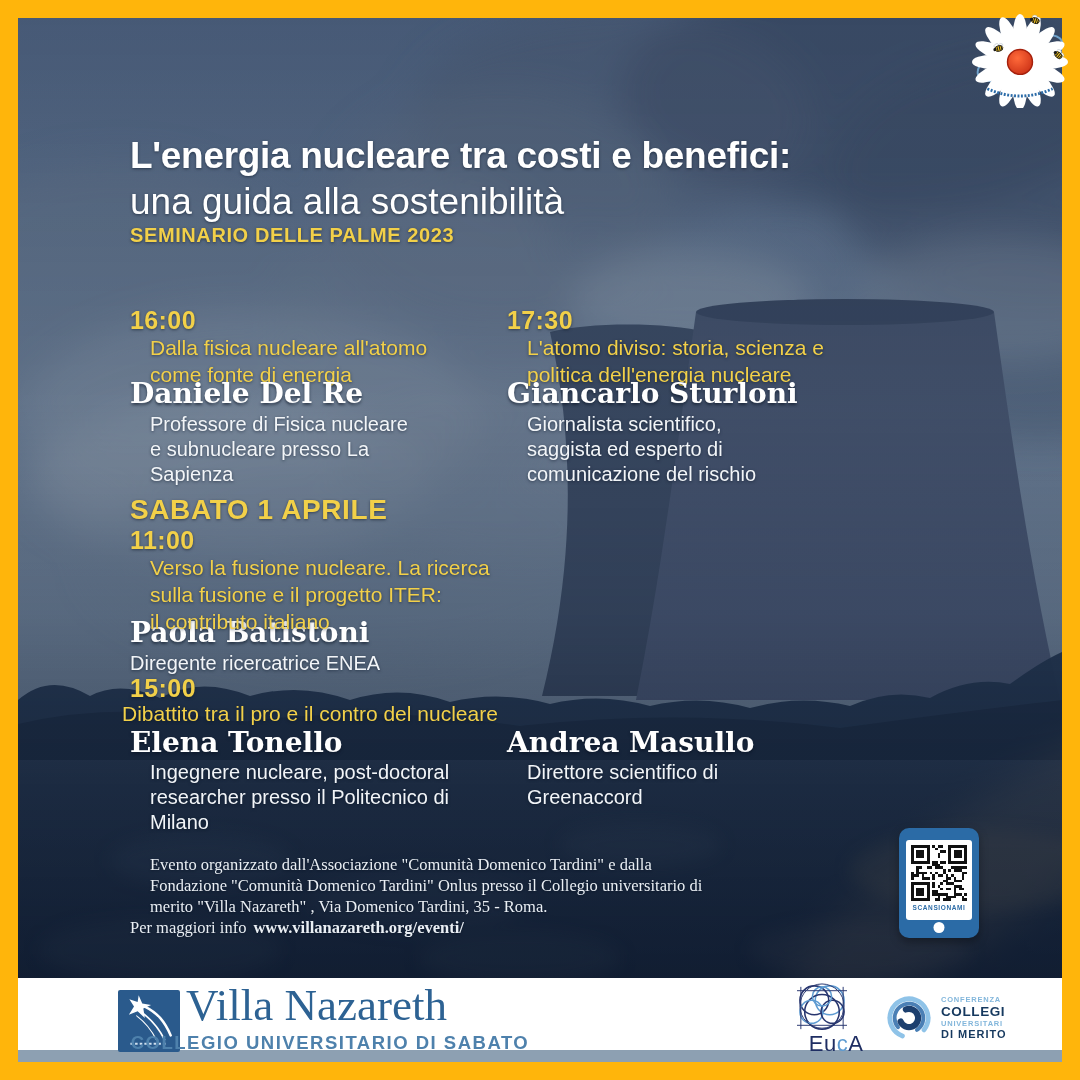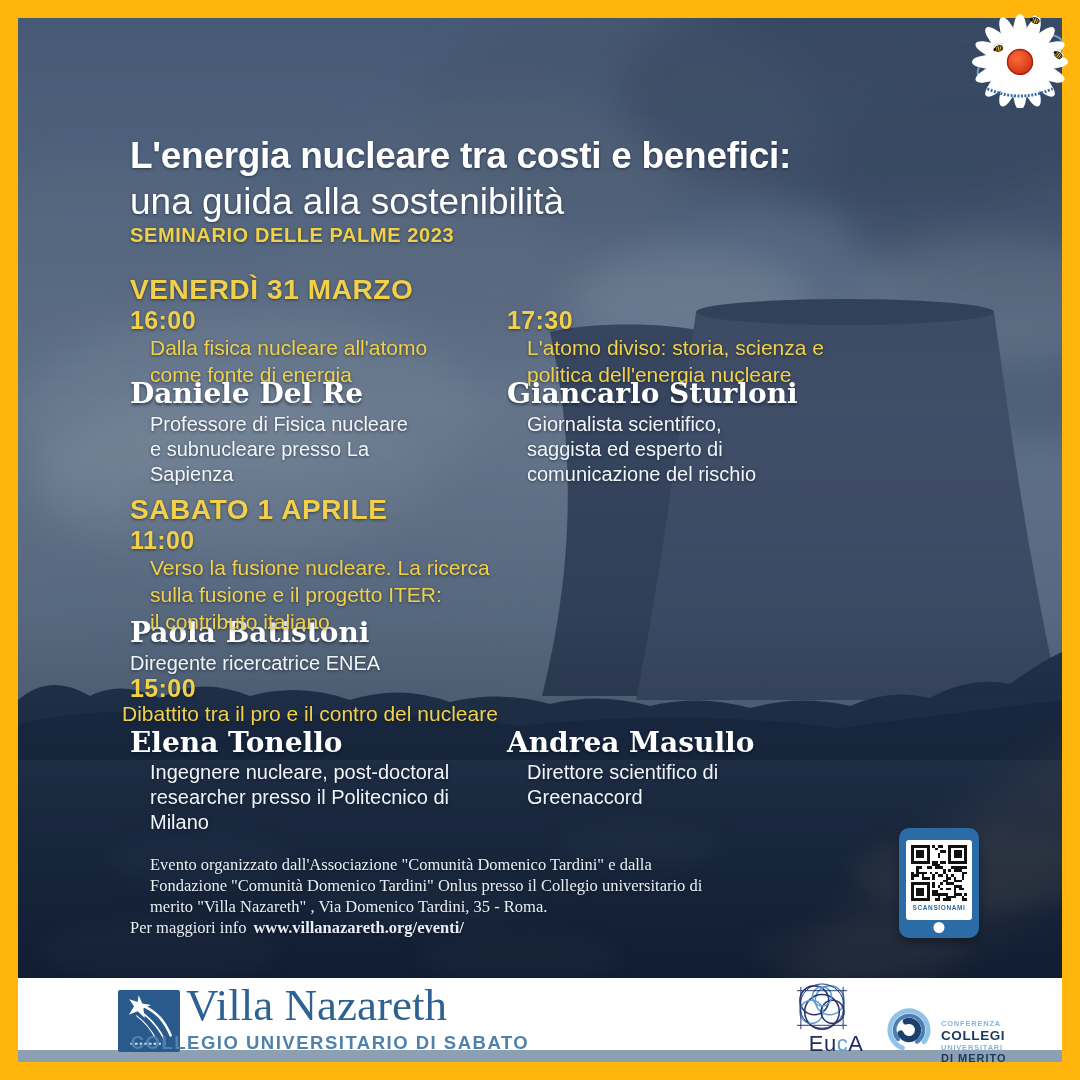--- a/index.html
+++ b/index.html
@@ -48,21 +48,21 @@
   .footer-bar { position:absolute; left:18px; right:18px; top:978px; height:72px; background:#fff; z-index:4; }
   .vn-icon { position:absolute; left:100px; top:12px; }
   .vn-name { position:absolute; left:168px; top:2px; font-family:"Liberation Serif", serif;
              font-size:45px; line-height:50px; font-weight:500; color:#2D6293; }
   .vn-tag  { position:absolute; left:102px; top:54px; width:420px; text-align:center;
              font-size:18.5px; font-weight:600; letter-spacing:1.5px; color:#4E81AC; }
   .euca { position:absolute; left:772px; top:5px; width:64px; display:flex; flex-direction:column; align-items:center; }
   .euca-word { font-size:22px; line-height:22px; letter-spacing:.5px; color:#1F2E63;margin-left:28px; }
   .euca-word .lite { color:#5E9BD1; }
   .conf { position:absolute; left:868px; top:17px; display:flex; gap:9px; align-items:center; }
-  .conf-text { display:flex; flex-direction:column;margin-top:24px; }
+  .conf-text { display:flex; flex-direction:column; }
   .conf-l1,.conf-l3 { font-size:7.5px; letter-spacing:.8px; color:#82B6DB; font-weight:600; line-height:9px; }
   .conf-l2 { font-size:13.5px; font-weight:800; letter-spacing:.6px; color:#16395F; line-height:15px; }
   .conf-l4 { font-size:11px;  font-weight:800; letter-spacing:1px;  color:#16395F; line-height:13px; }
 
   .frame { position:absolute; inset:0; border:18px solid #FFB50B; z-index:5; pointer-events:none; }
   .daisy { position:absolute; left:972px; top:12px; z-index:6; }
 </style>
 </head>
 <body>
 
@@ -128,21 +128,20 @@
     </g>
     <ellipse cx="1000" cy="860" rx="260" ry="60" transform="rotate(-35 1000 860)" fill="#C8AE8C" opacity=".18" filter="url(#f1)"></ellipse>
   </svg>
 
   <div class="photo-overlay"></div>
 
   <div class="txt t1 shadow">L'energia nucleare tra costi e benefici:</div>
   <div class="txt t2 shadow">una guida alla sostenibilità</div>
   <div class="txt sub gold shadow">SEMINARIO DELLE PALME 2023</div>
 
-  <div class="txt day-h gold shadow" style="left:130px; top:274px;">VENERDÌ 31 MARZO</div>
 
   <div class="txt time gold shadow" style="left:130px; top:306px;">16:00</div>
   <div class="txt topic gold shadow ml" style="left:130px; top:334px;">Dalla fisica nucleare all'atomo
 come fonte di energia</div>
   <div class="txt speaker" style="left:130px; top:377px;">Daniele Del Re</div>
   <div class="txt role shadow ml" style="left:130px; top:412px;">Professore di Fisica nucleare
 e subnucleare presso La
 Sapienza</div>
 
   <div class="txt time gold shadow" style="left:507px; top:306px;">17:30</div>

